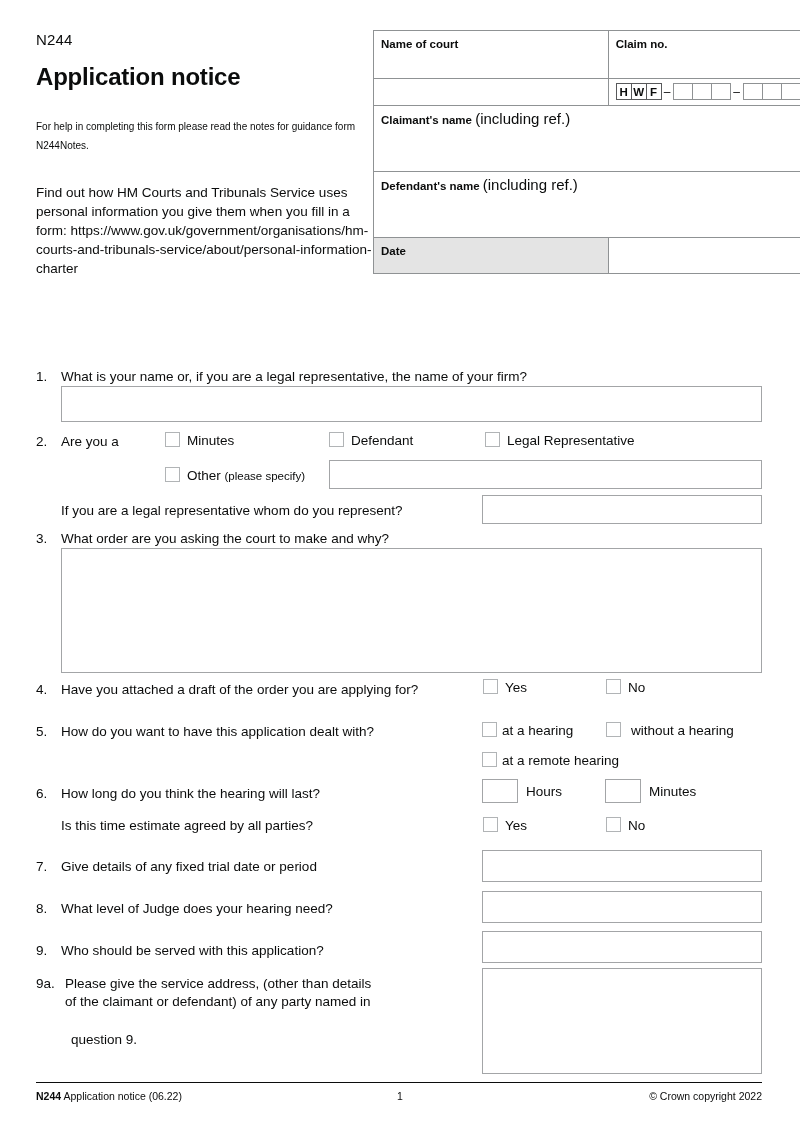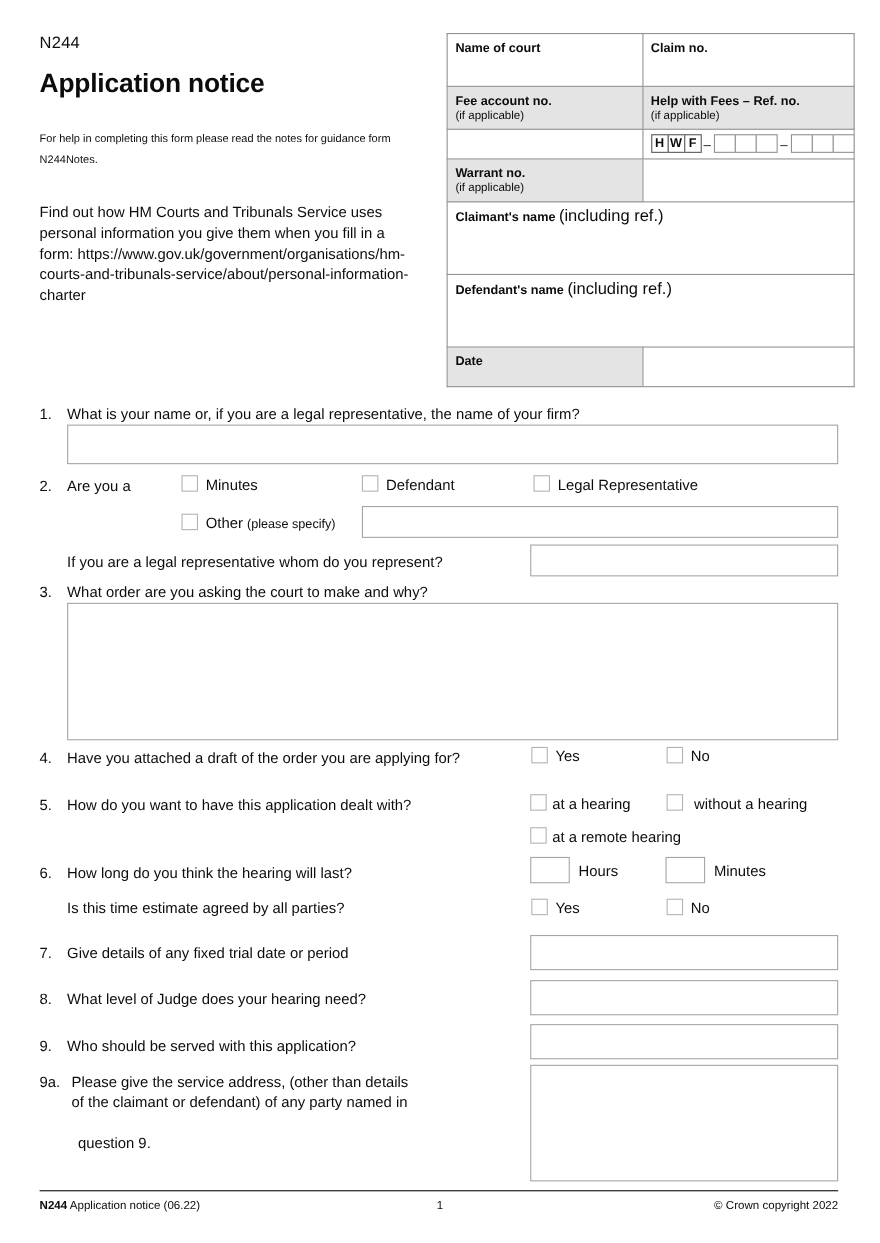--- a/index.html
+++ b/index.html
@@ -43,23 +43,23 @@
   }
   .charter-para {
     font-size: 13.5px;
     line-height: 19px;
     margin-top: 28px;
   }
 
   
   .court-table {
     position: absolute;
-    left: 406px;
+    left: 373px;
     top: 30px;
-    width: 371px;
+    width: 428px;
     border: 1px solid #8f9294;
     border-collapse: collapse;
   }
   .court-table td {
     border: 1px solid #8f9294;
     padding: 0;
     vertical-align: top;
   }
   .cell-pad { padding: 6px 7px 5px 7px; }
   .lbl {
@@ -203,61 +203,38 @@
   <tbody>
       <tr>
     <td colspan="2" style="width:252px;height:48px;">
       <div class="cell-pad lbl">Name of court</div>
     </td>
     <td colspan="2" style="width:119px;">
       <div class="cell-pad lbl">Claim no.</div>
     </td>
   </tr>
   <tr>
-    <td colspan="2" class="shaded" style="height:36px;">
-      <div class="cell-pad lbl">
-        <span>Fee account no.</span>
-        <span class="sub-line">(if applicable)</span>
-      </div>
-    </td>
-    <td colspan="2" class="shaded">
-      <div class="cell-pad lbl">
-        <span>Help with Fees – Ref. no.</span>
-        <span class="sub-line">(if applicable)</span>
-      </div>
-    </td>
-  </tr>
-  <tr>
     <td colspan="2" style="height:27px;"></td>
     <td colspan="2">
       <div class="hwf-row">
         <div class="hwf-box">H</div>
         <div class="hwf-box">W</div>
         <div class="hwf-box">F</div>
         <span class="hwf-dash">–</span>
         <div class="hwf-blank"></div>
         <div class="hwf-blank"></div>
         <div class="hwf-blank"></div>
         <span class="hwf-dash">–</span>
         <div class="hwf-blank"></div>
         <div class="hwf-blank"></div>
         <div class="hwf-blank"></div>
       </div>
     </td>
   </tr>
   <tr>
-    <td colspan="2" class="shaded" style="height:36px;">
-      <div class="cell-pad lbl">
-        <span>Warrant no.</span>
-        <span class="sub-line">(if applicable)</span>
-      </div>
-    </td>
-    <td colspan="2"></td>
-  </tr>
-  <tr>
     <td colspan="4" style="height:66px;">
       <div class="cell-pad lbl">
         <span>Claimant's name</span>
         <span class="sub">(including ref.)</span>
       </div>
     </td>
   </tr>
   <tr>
     <td colspan="4" style="height:66px;">
       <div class="cell-pad lbl">

